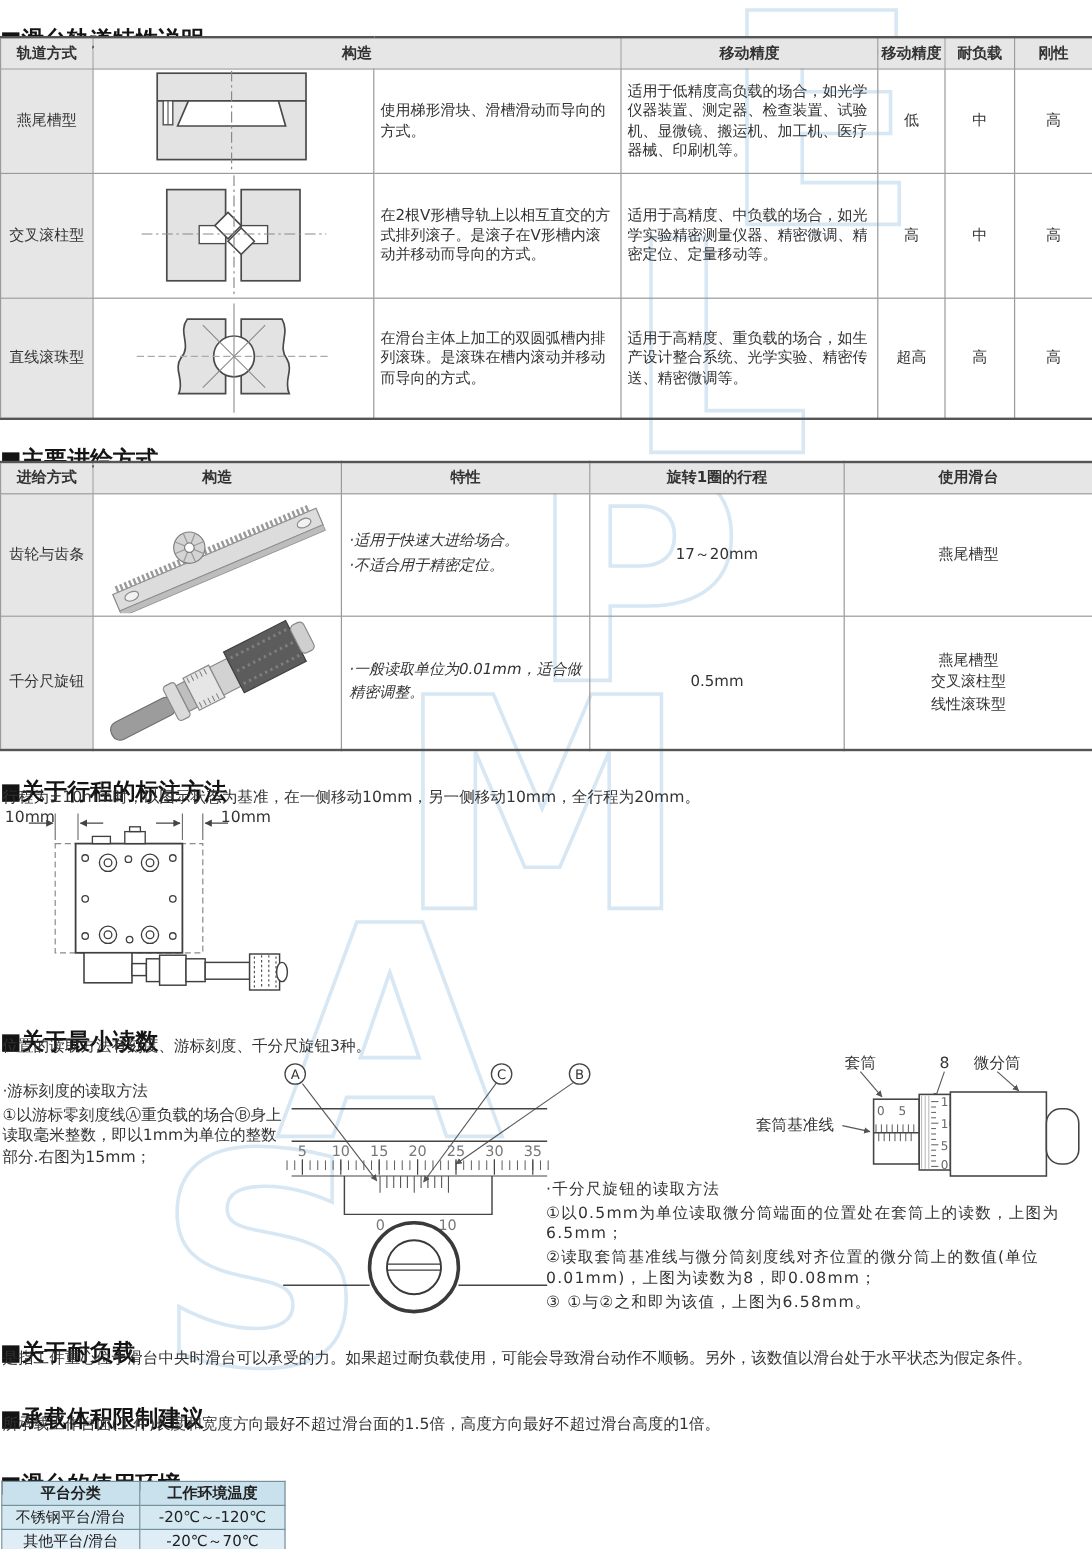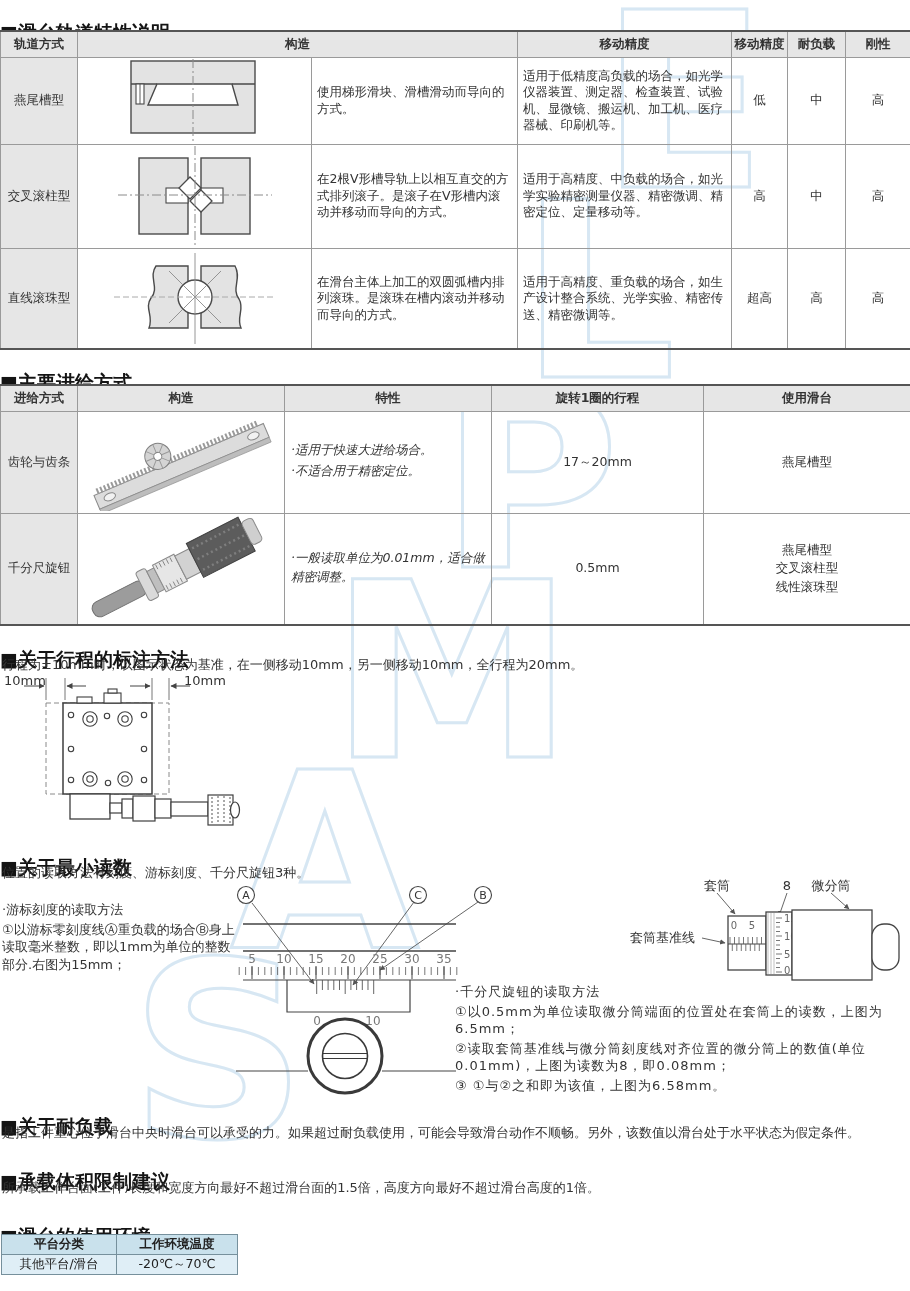--- a/index.html
+++ b/index.html
@@ -351,20 +351,24 @@
     <table class="t7">
       <colgroup>
           <col style="width:115px">
           <col style="width:121px">
         </colgroup>
       <tbody>
           <tr>
         <th>平台分类</th>
         <th>工作环境温度</th>
       </tr>
+      <tr class="r1">
+        <td>不锈钢平台/滑台</td>
+        <td>-20℃～-120℃</td>
+      </tr>
       <tr class="r2">
         <td>其他平台/滑台</td>
         <td>-20℃～70℃</td>
       </tr>
     </tbody>
       </table>
 
   </div>
 </div>
 

